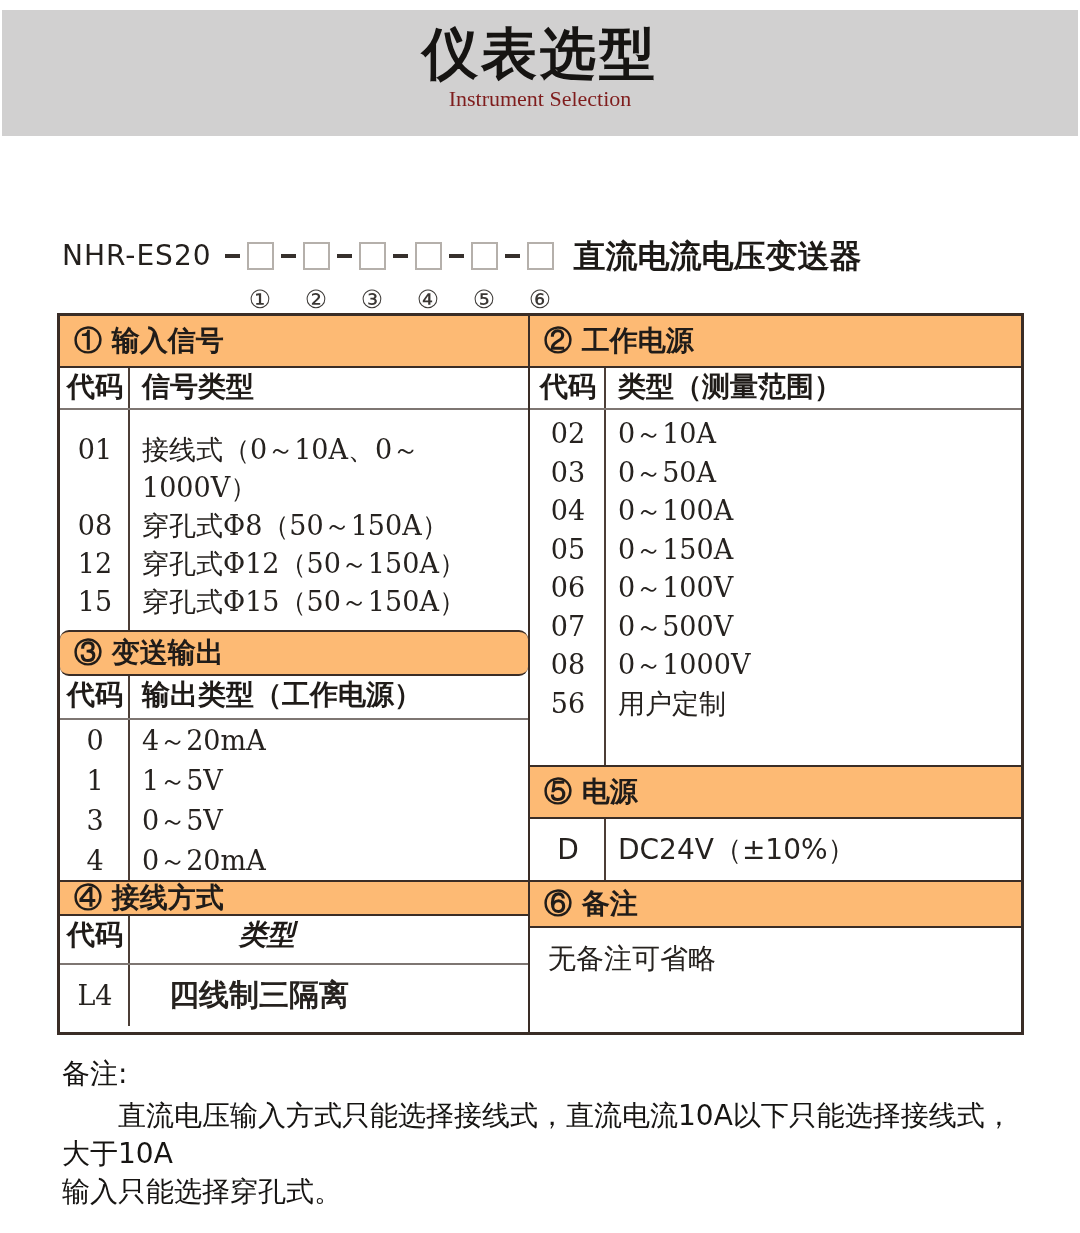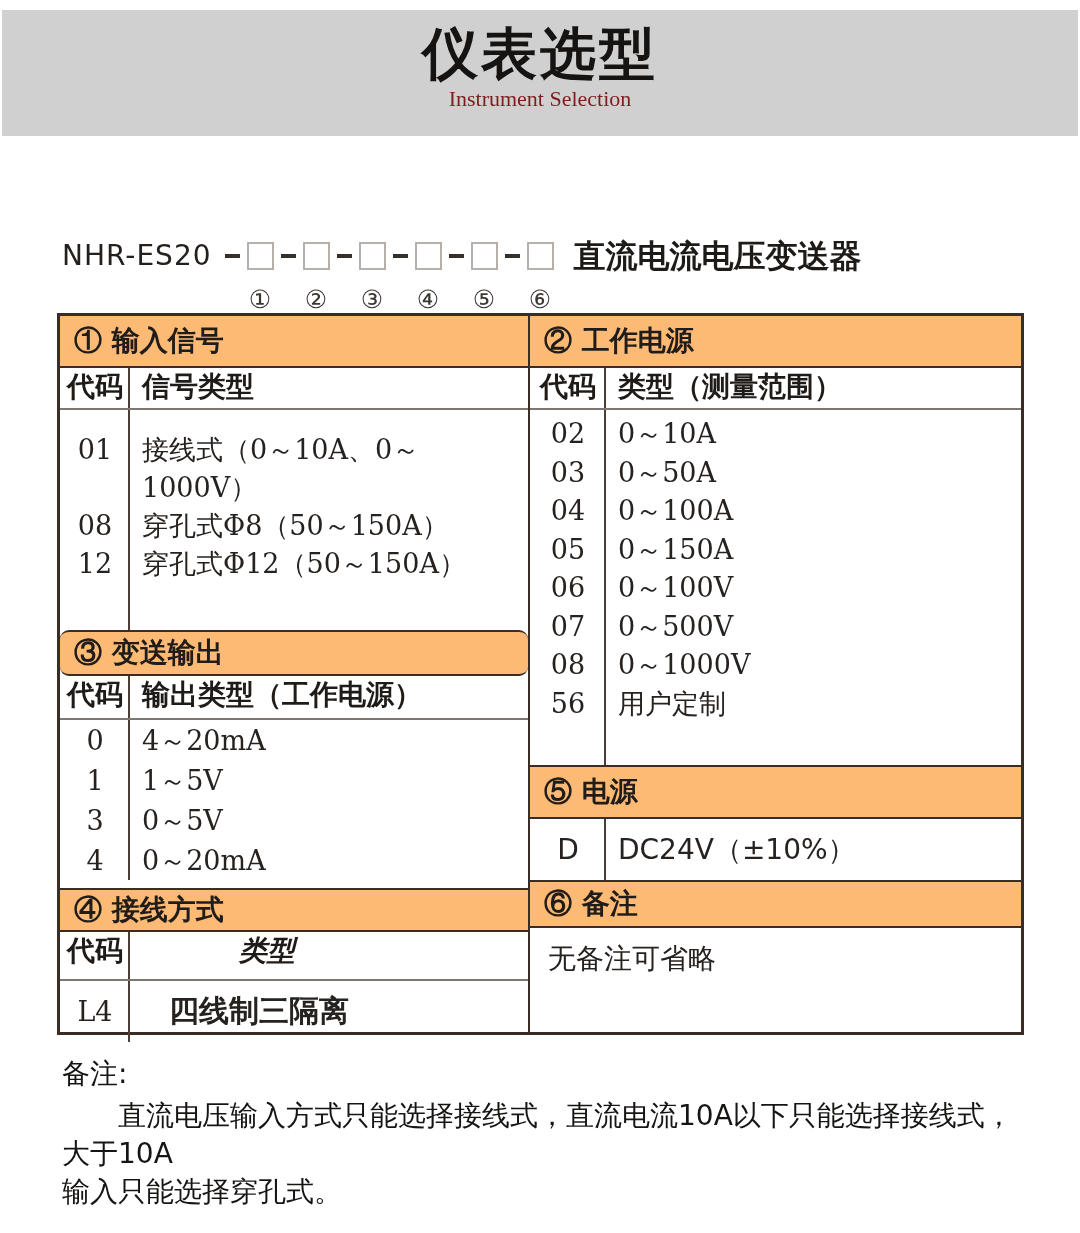--- a/index.html
+++ b/index.html
@@ -38,21 +38,21 @@
   .type-head { padding-left:12px; flex:1; }
   .type-head.centered { text-align:center; padding-left:16px; padding-right:140px;font-style:italic; }
 
   .trow { display:flex; }
   .code-cell { width:var(--codew); text-align:center; }
   .type-cell { padding-left:12px; flex:1; }
 
   
   .hL-t1 { height:52px; } .hL-h1 { height:42px; } .hL-b1 { height:220px; }
   .hL-t3 { height:46px;border-radius:9px; } .hL-h3 { height:44px; } .hL-b3 { height:160px; }
-  .hL-t4 { height:44px;margin-top:8px; } .hL-h4 { height:49px; } .hL-b4 { height:61px; }
+  .hL-t4 { height:36px; } .hL-h4 { height:49px; } .hL-b4 { height:61px; }
   .hR-t2 { height:52px; } .hR-h2 { height:42px; } .hR-b2 { height:355px; }
   .hR-t5 { height:54px; } .hR-b5 { height:61px; }
   .hR-t6 { height:48px; } .hR-b6 { height:110px; }
 
   .sec-body { font-size:27px; color:#26221f; }
   .body-s1 { padding-top:21px; } .body-s1 .trow { line-height:38px; }
   .body-s2 { padding-top:5px; } .body-s2 .trow { line-height:38.5px; }
   .body-s3 { padding-top:1px; } .body-s3 .trow { line-height:40px; }
   .body-s4 { display:flex; align-items:center; height:61px; }
   .body-s4 .type-cell { text-align:center; padding-left:0; padding-right:140px; font-weight:700; font-size:30px; }
@@ -138,20 +138,24 @@
           <span class="type-cell">接线式（0～10A、0～1000V）</span>
         </div>
         <div class="trow">
           <span class="code-cell">08</span>
           <span class="type-cell">穿孔式Φ8（50～150A）</span>
         </div>
         <div class="trow">
           <span class="code-cell">12</span>
           <span class="type-cell">穿孔式Φ12（50～150A）</span>
         </div>
+        <div class="trow">
+          <span class="code-cell">15</span>
+          <span class="type-cell">穿孔式Φ15（50～150A）</span>
+        </div>
       </div>
 
       <div class="sec-title not-first hL-t3">③ 变送输出</div>
       <div class="sec-header with-div hL-h3">
         <span class="code-head">代码</span>
         <span class="type-head">输出类型（工作电源）</span>
       </div>
       <div class="sec-body with-div body-s3 hL-b3">
         <div class="trow">
           <span class="code-cell">0</span>

